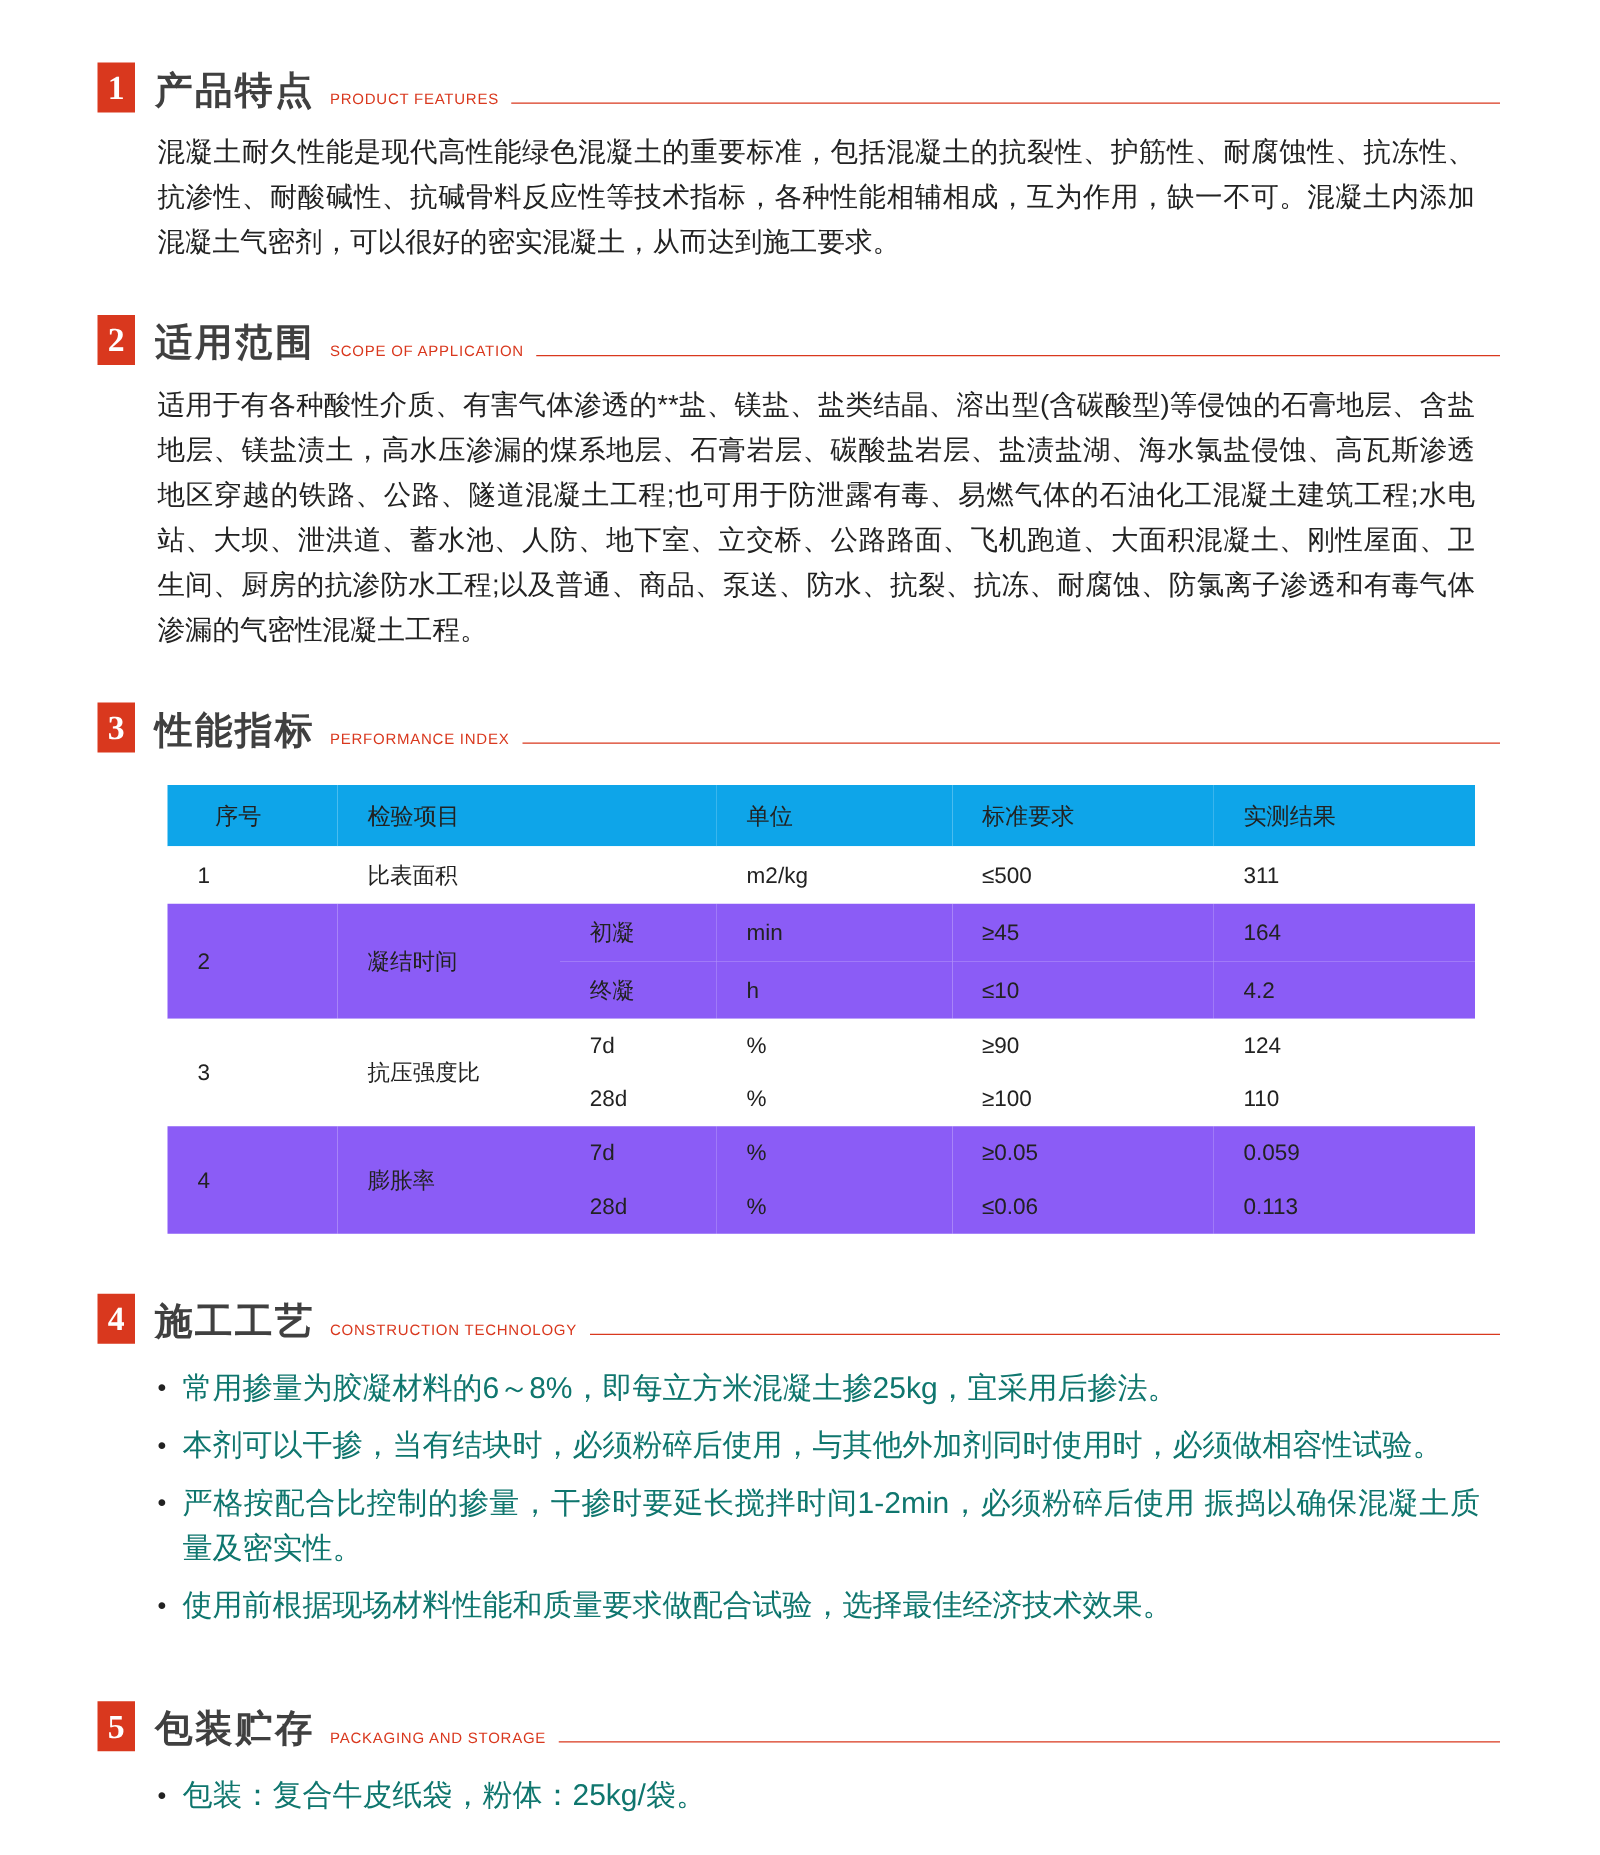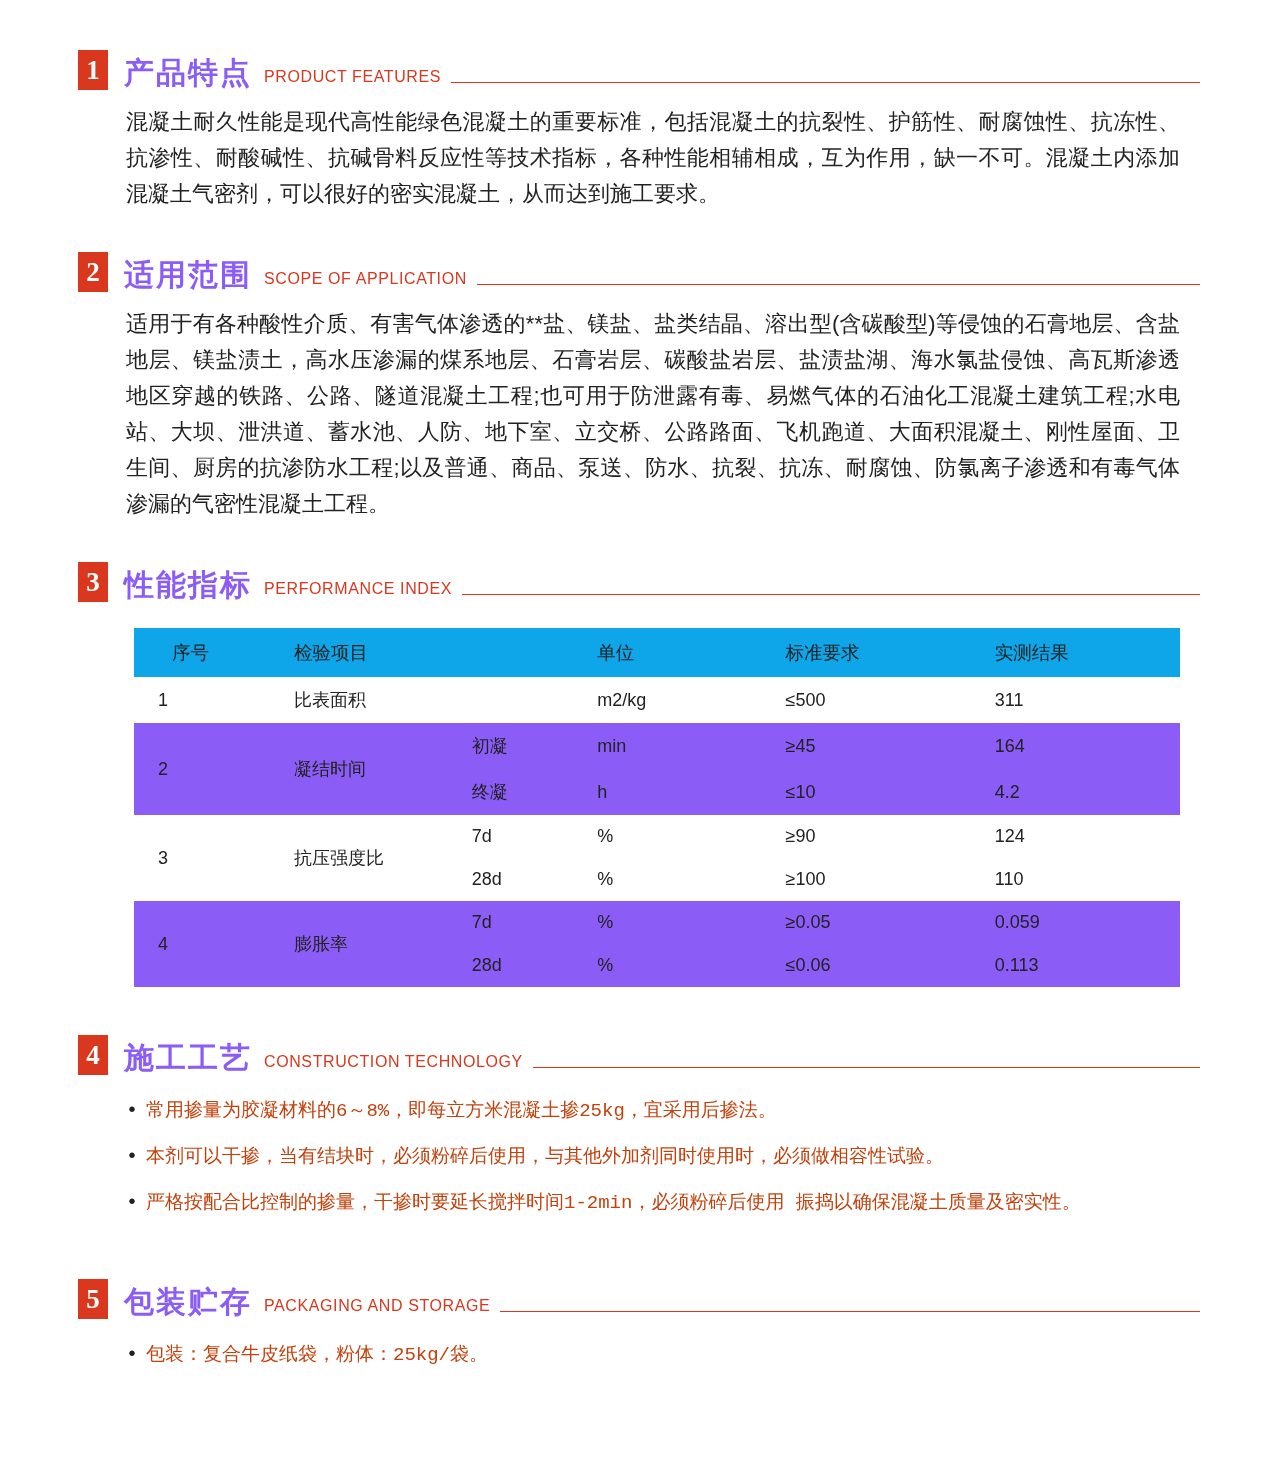--- a/index.html
+++ b/index.html
@@ -40,28 +40,28 @@
     font-family: "Liberation Serif", serif;
     display: flex;
     align-items: center;
     justify-content: center;
     flex: 0 0 auto;
     line-height: 1;
   }
   .sec-cn {
     font-size: 30px;
     font-weight: bold;
-    color: #8b5cf6;
+    color: #404040;
     margin-left: 16px;
     letter-spacing: 2px;
     line-height: 1;
     padding-bottom: 2px;
   }
   .sec-en {
-    font-size: 16px;
+    font-size: 12px;
     color: #d9381e;
     margin-left: 12px;
     letter-spacing: 0.6px;
     line-height: 1;
     padding-bottom: 5px;
     white-space: nowrap;
   }
   .sec-rule {
     flex: 1 1 auto;
     height: 1px;
@@ -118,26 +118,25 @@
 
   
   ul.bullets {
     margin: 18px 96px 0 126px;
     padding: 0;
     list-style: none;
   }
   ul.bullets li {
     position: relative;
     padding-left: 20px;
-    font-size: 19px;
+    font-size: 24px;
     line-height: 36px;
     margin-bottom: 10px;
-    color: #c2410c;
+    color: #0f766e;
     text-align: justify;
-    font-family: Liberation Mono, monospace;
   }
   ul.bullets li::before {
     content: "•";
     position: absolute;
     left: 0;
     top: 0;
     color: #222;
     font-size: 20px;
     line-height: 36px;
   }
@@ -260,20 +259,21 @@
     <div class="sec-num">4</div>
     <div class="sec-cn">施工工艺</div>
     <div class="sec-en">CONSTRUCTION TECHNOLOGY</div>
     <div class="sec-rule"></div>
   </div>
 
   <ul class="bullets">
     <li>常用掺量为胶凝材料的6～8%，即每立方米混凝土掺25kg，宜采用后掺法。</li>
     <li>本剂可以干掺，当有结块时，必须粉碎后使用，与其他外加剂同时使用时，必须做相容性试验。</li>
     <li>严格按配合比控制的掺量，干掺时要延长搅拌时间1-2min，必须粉碎后使用 振捣以确保混凝土质量及密实性。</li>
+    <li>使用前根据现场材料性能和质量要求做配合试验，选择最佳经济技术效果。</li>
   </ul>
 
   <div class="sec-gap-lg"></div>
 
   <div class="section-head">
     <div class="sec-num">5</div>
     <div class="sec-cn">包装贮存</div>
     <div class="sec-en">PACKAGING AND STORAGE</div>
     <div class="sec-rule"></div>
   </div>

